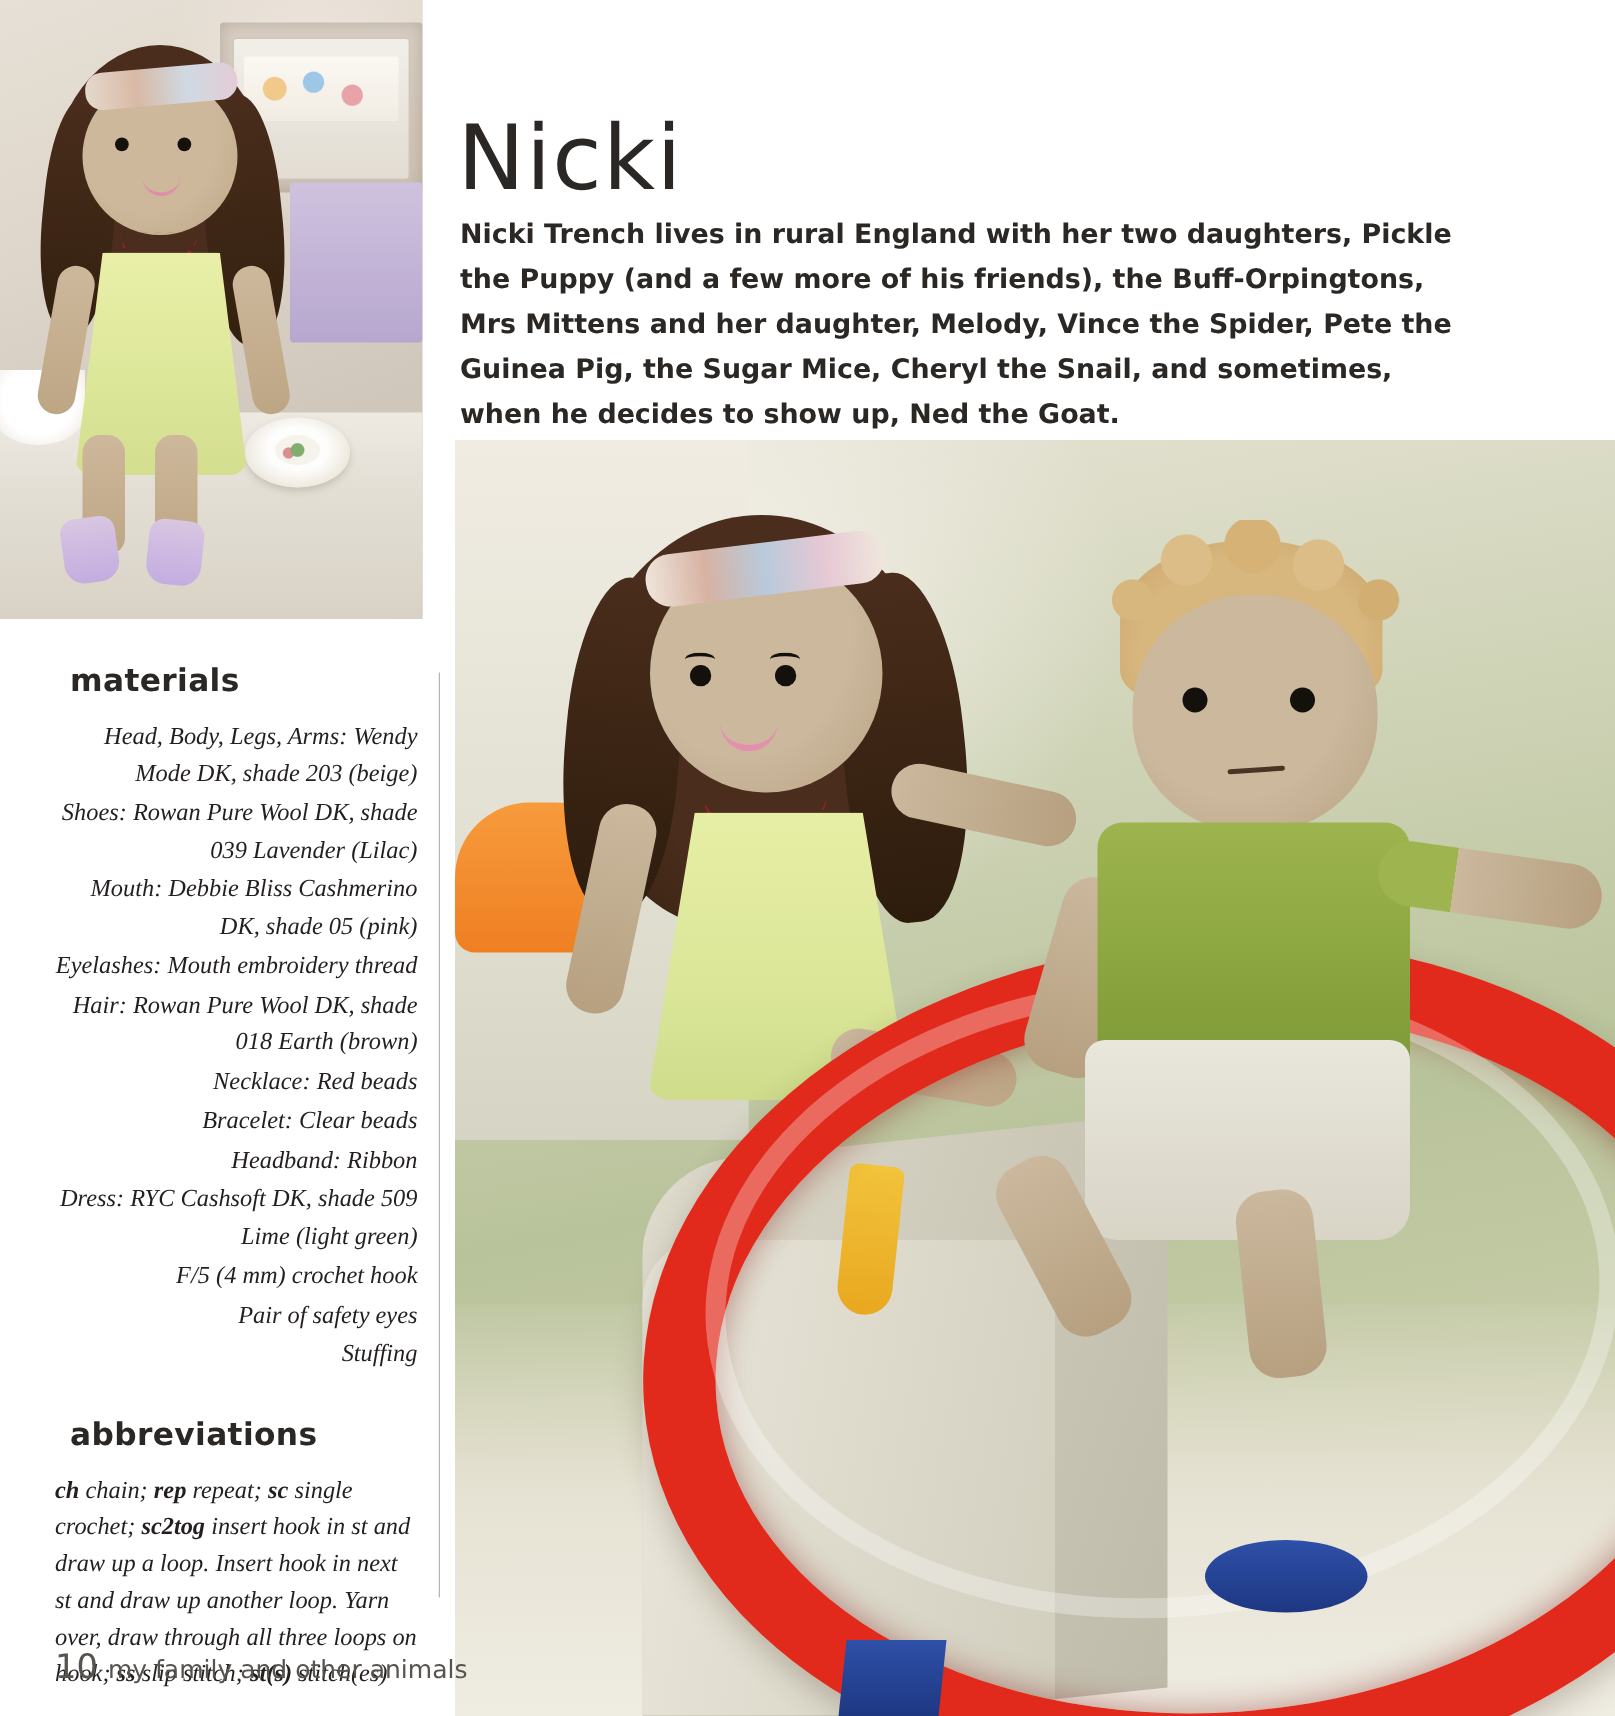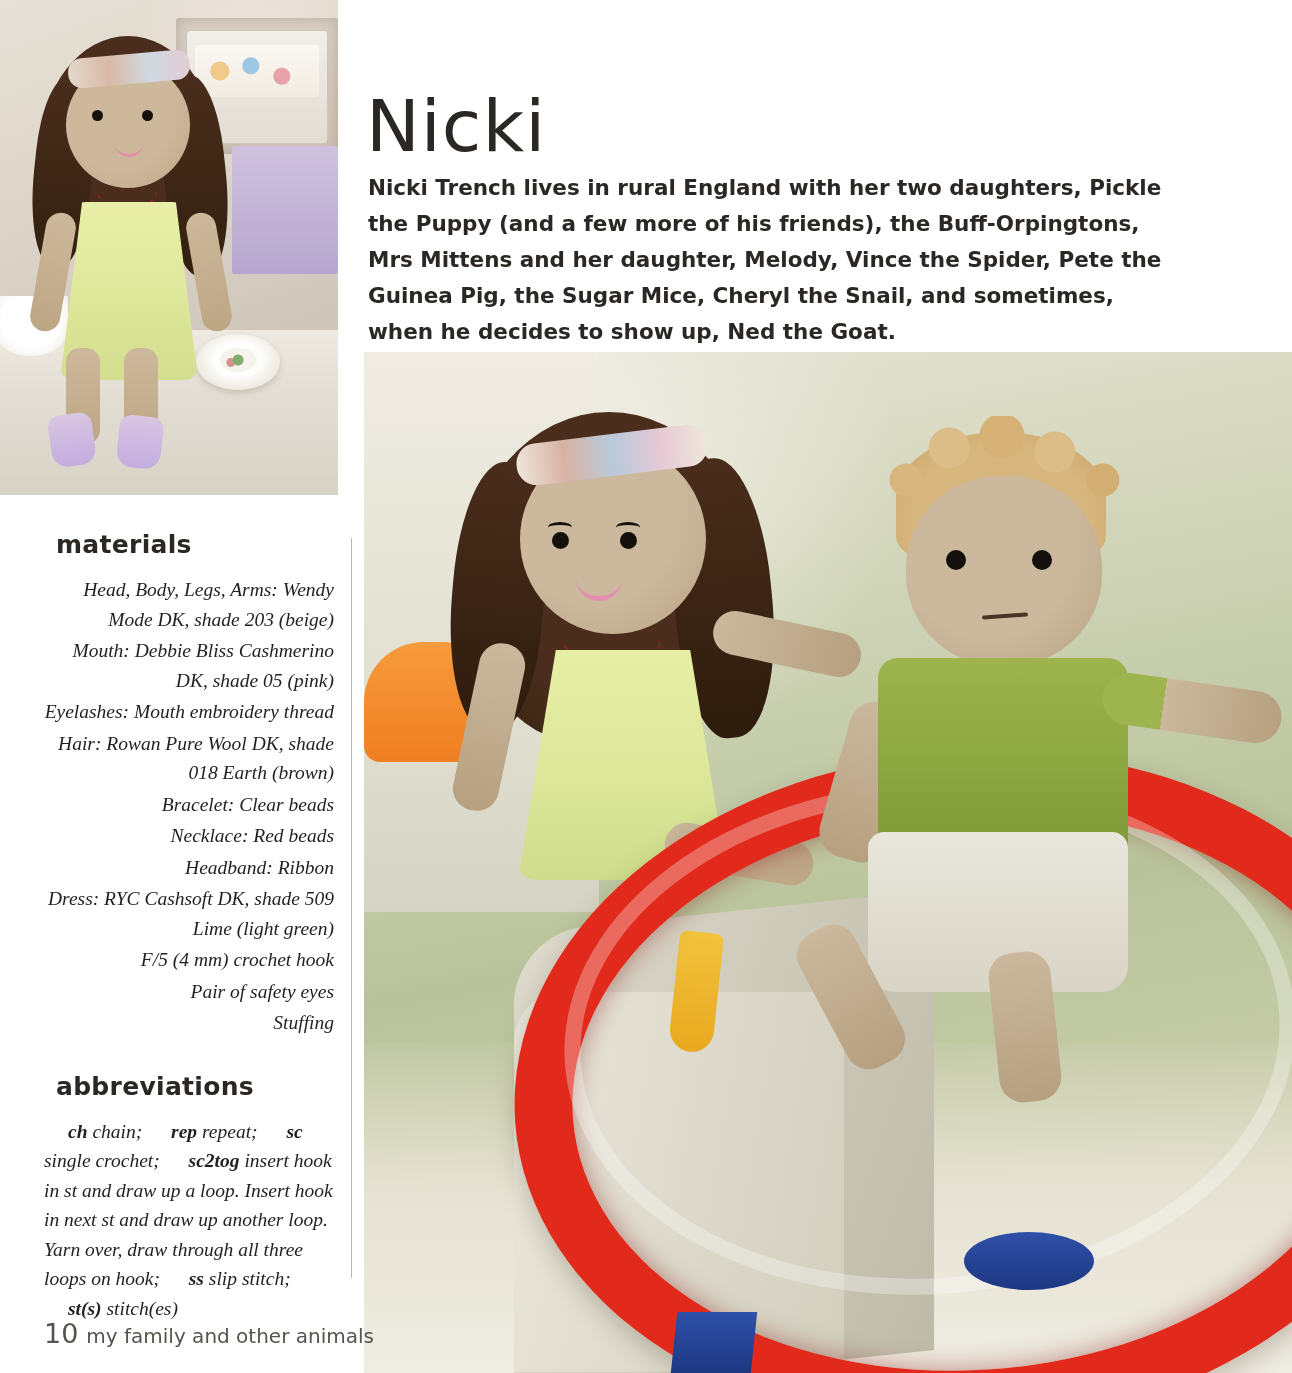--- a/index.html
+++ b/index.html
@@ -394,21 +394,21 @@
   }
   .abbr-head { margin-top: 34px; }
   .abbr-text {
     font-family: "Liberation Serif", serif;
     font-style: italic;
     font-size: 19.5px;
     line-height: 29.5px;
     color: #231f20;
     margin: 0;
   }
-  .abbr-text b { font-weight: bold; font-style: italic; margin-left: 24px; }
+  .abbr-text b { font-weight: bold; font-style: italic; }
 
   .footer {
     position: absolute;
     left: 44px;
     top: 1318px;
     display: flex;
     align-items: baseline;
     gap: 8px;
   }
   .folio {
@@ -503,25 +503,26 @@
   </div>
 
   <div class="pm-base"></div>
   <div class="pm-post"></div>
 </div>
 
 <div class="sidebar">
   <h2 class="sec-head">materials</h2>
   <ul class="mat-list">
     <li>Head, Body, Legs, Arms: Wendy Mode DK, shade 203 (beige)</li>
+    <li>Shoes: Rowan Pure Wool DK, shade 039 Lavender (Lilac)</li>
     <li>Mouth: Debbie Bliss Cashmerino DK, shade 05 (pink)</li>
     <li>Eyelashes: Mouth embroidery thread</li>
     <li>Hair: Rowan Pure Wool DK, shade 018 Earth (brown)</li>
+    <li>Necklace: Red beads</li>
     <li>Bracelet: Clear beads</li>
-    <li>Necklace: Red beads</li>
     <li>Headband: Ribbon</li>
     <li>Dress: RYC Cashsoft DK, shade 509 Lime (light green)</li>
     <li>F/5 (4 mm) crochet hook</li>
     <li>Pair of safety eyes</li>
     <li>Stuffing</li>
   </ul>
 
   <h2 class="sec-head abbr-head">abbreviations</h2>
   <p class="abbr-text">
     <b>ch</b><span> chain; </span><b>rep</b><span> repeat; </span><b>sc</b><span> single crochet; </span><b>sc2tog</b><span> insert hook in st and draw up a loop. Insert hook in next st and draw up another loop. Yarn over, draw through all three loops on hook; </span><b>ss</b><span> slip stitch; </span><b>st(s)</b><span> stitch(es)</span>

